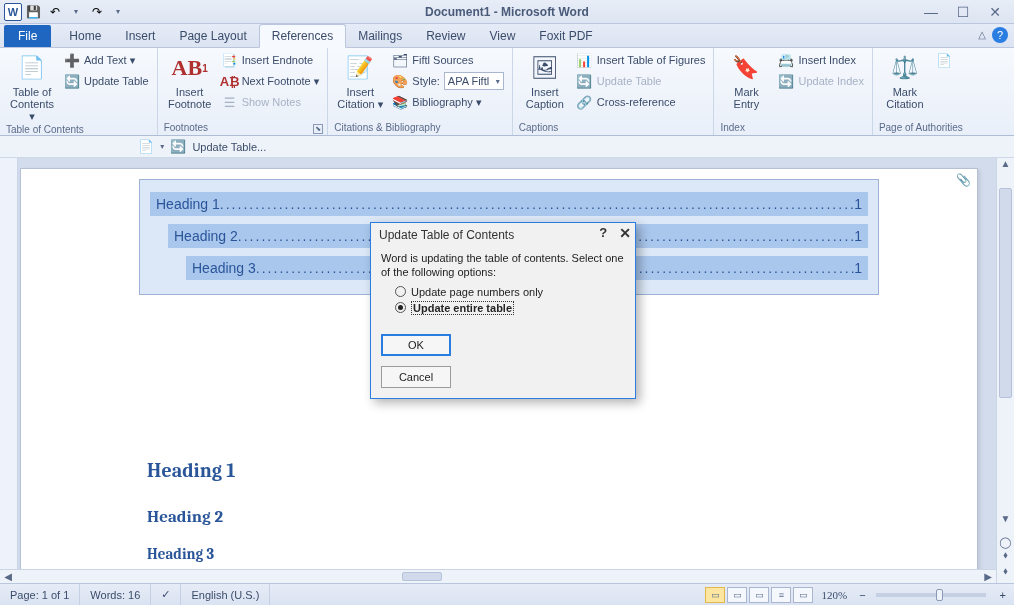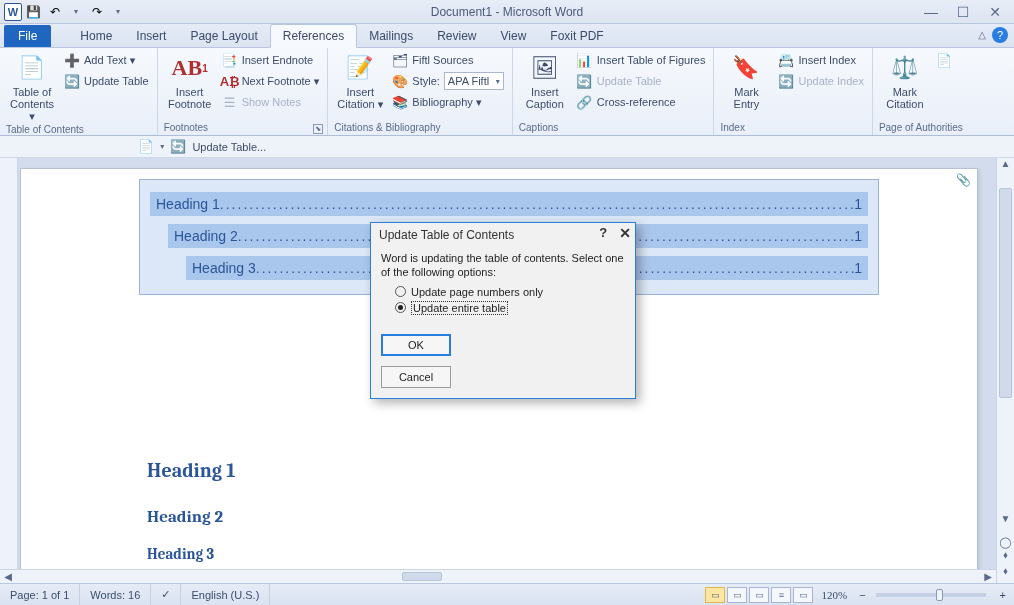--- a/index.html
+++ b/index.html
@@ -3,27 +3,27 @@
 <meta charset="utf-8">
 <style>
 * { box-sizing: border-box; margin: 0; padding: 0; font-family: "Segoe UI", Tahoma, sans-serif; }
 body { background: #fff; width: 1014px; height: 605px; overflow: hidden; position: relative; font-size: 11px; }
 
 
 .titlebar { height: 24px; background: linear-gradient(#e8edf7, #dde5f2); display: flex; align-items: center; border-bottom: 1px solid #b9c6dd; position: relative; }
 .qat { display: flex; align-items: center; gap: 3px; padding-left: 4px; }
 .qat-icon { width: 18px; height: 18px; display: flex; align-items: center; justify-content: center; font-size: 12px; }
 .word-logo { width: 18px; height: 18px; background: #fff; border: 1px solid #2b579a; color: #2b579a; font-weight: bold; font-size: 11px; display: flex; align-items: center; justify-content: center; border-radius: 2px; }
-.title-text { position: absolute; left: 0; right: 0; text-align: center; color: #4a5b7a; font-size: 12px; pointer-events: none; }
+.title-text { position: absolute; left: 0; right: 0; text-align: center; color: #4a5b7a; font-size: 12px; pointer-events: none; font-weight: bold; }
 .win-controls { position: absolute; right: 0; top: 0; display: flex; gap: 18px; padding-right: 12px; height: 24px; align-items: center; }
 .win-btn { width: 14px; height: 14px; color: #5a6b8a; font-size: 14px; display:flex; align-items:center; justify-content:center; }
 
 
 .tabs { height: 24px; background: linear-gradient(#e6ecf7, #dbe3f1); display: flex; align-items: flex-end; padding-left: 4px; border-bottom: 1px solid #b9c6dd; position: relative; }
-.file-tab { background: #1e66c0; color: #fff; padding: 4px 14px; font-size: 12px; margin-right: 17px; border-radius: 2px 2px 0 0; }
+.file-tab { background: #1e66c0; color: #fff; padding: 4px 14px; font-size: 12px; margin-right: 6px; border-radius: 2px 2px 0 0; }
 .tab { padding: 4px 12px; font-size: 12px; color: #3b4c6b; cursor: pointer; }
 .tab.active { background: #f6f9fd; border: 1px solid #b9c6dd; border-bottom: 1px solid #f6f9fd; border-radius: 3px 3px 0 0; margin-bottom: -1px; }
 .help-btn { position: absolute; right: 6px; top: 3px; width: 16px; height: 16px; background: #2a7de1; color: #fff; border-radius: 50%; font-size: 11px; display:flex;align-items:center;justify-content:center; }
 .min-ribbon { position: absolute; right: 28px; top: 5px; color: #5a6b8a; font-size: 10px; }
 
 
 .ribbon { height: 88px; background: linear-gradient(#f6f9fd, #e9eff9); border-bottom: 1px solid #b0bdd6; display: flex; }
 .group { border-right: 1px solid #cbd6e8; padding: 2px 6px 0 6px; display: flex; flex-direction: column; height: 100%; }
 .group-body { flex: 1; display: flex; align-items: flex-start; gap: 4px; }
 .group-label { text-align: left; font-size: 10px; color: #5a6b8a; padding: 1px 0 2px; position: relative; }
@@ -82,21 +82,21 @@
 .dialog { position: absolute; left: 370px; top: 222px; width: 266px; background: #f1f1f1; border: 1px solid #2a7de1; box-shadow: 4px 4px 10px rgba(0,0,0,0.3); font-size: 11px; color: #222; }
 .dialog-title { height: 24px; display: flex; align-items: center; padding: 0 8px; font-size: 12px; color: #333; position: relative; }
 .dialog-title .controls { position: absolute; right: 4px; top: 2px; display: flex; gap: 12px; }
 .dlg-close { font-size: 14px; font-weight:bold; }
 .dlg-help { font-size: 13px; font-weight:bold; }
 .dialog-body { padding: 4px 10px 10px 10px; }
 .dialog-body p { margin-bottom: 6px; line-height: 1.3; }
 .radio-row { display: flex; align-items: center; gap: 5px; margin-left: 14px; margin-bottom: 3px; }
 .radio { width: 11px; height: 11px; border: 1px solid #555; border-radius: 50%; display:flex;align-items:center;justify-content:center; }
 .radio.sel::after { content:""; width:5px; height:5px; background:#222; border-radius:50%; }
-.opt-focus { border: 1px dotted #333; padding: 0 1px; }
+.opt-focus { border: 1px dotted #333; padding: 0 1px; font-weight: bold; }
 .dialog-buttons { display: flex; justify-content: flex-end; gap: 10px; padding: 6px 10px 10px; flex-direction: column; }
 .dlg-btn { width: 70px; height: 22px; border: 1px solid #9b9b9b; background: #f6f6f6; font-size: 11px; display:flex;align-items:center;justify-content:center; }
 .dlg-btn.primary { border: 2px solid #2a7de1; }
 
 .caret { font-size: 8px; color:#5a6b8a; }
 .obj-anchor { position:absolute; right:6px; top:4px; font-size:12px; color:#5a6b8a; }
 </style>
 </head>
 <body>
 

